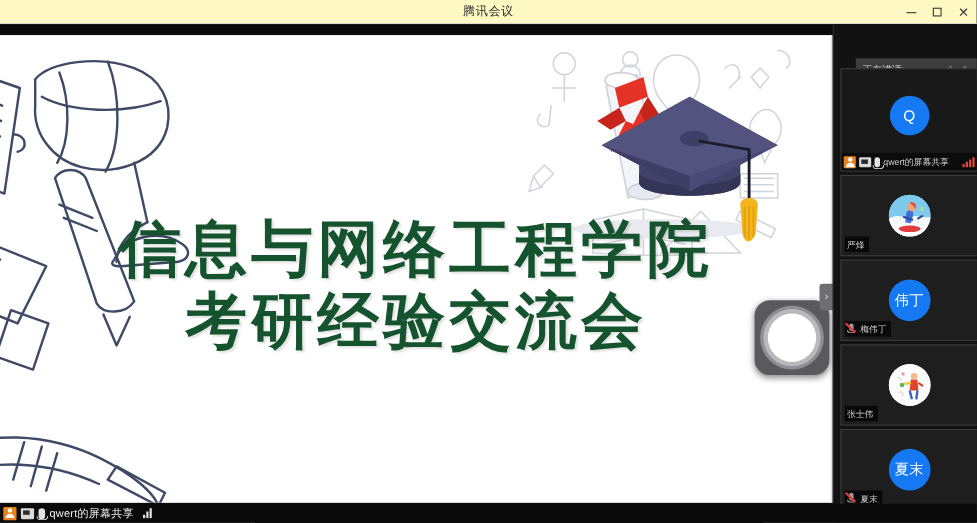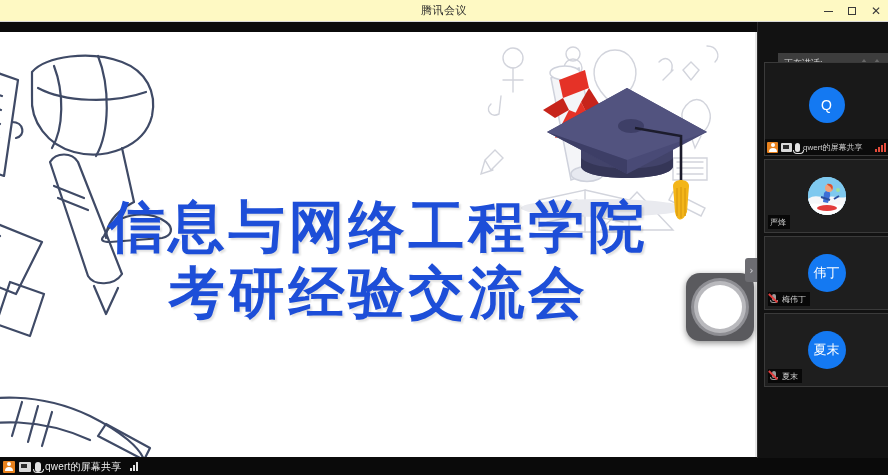--- a/index.html
+++ b/index.html
@@ -70,21 +70,21 @@
   
   .slide-title {
     position: absolute; left: 0; right: 0; top: 165px;
     text-align: center;
     pointer-events: none;
   }
   .slide-title .line1,
   .slide-title .line2 {
     font-family: "DejaVu Sans", "Liberation Sans", sans-serif;
     font-weight: 700;
-    color: #1d4ed8;
+    color: #14532d;
     letter-spacing: 4px;
     text-shadow: 2px 2px 2px rgba(0,0,0,.12);
     line-height: 1.08;
   }
   .slide-title .line1 { font-size: 56px; }
   .slide-title .line2 { font-size: 56px; margin-top: 6px; }
 
   
   .cap-art { position:absolute; right: 42px; top: 8px; width: 230px; height: 200px; }
 
@@ -382,20 +382,39 @@
           <div class="namebar">
             <span class="ic-mic-muted">
                 <span class="body"></span>
                 <span class="base"></span>
                 <span class="slash"></span>
               </span>
             <span class="nametext">梅伟丁</span>
           </div>
         </div>
 
+        <div class="tile">
+          <div class="avatar photo2">
+            <svg viewBox="0 0 38 38" width="38" height="38">
+              <rect width="38" height="38" fill="#fcfcfc"></rect>
+              <path d="M20 14 L26 14 L27 24 L19 24 Z" fill="#e0452c"></path>
+              <circle cx="23" cy="11" r="3" fill="#f4b98f"></circle>
+              <path d="M19 24 L21 32 M26 24 L25 32" stroke="#3b63c4" stroke-width="2.2"></path>
+              <path d="M14 18 L20 17" stroke="#f2c94c" stroke-width="2.4"></path>
+              <path d="M27 17 L31 20" stroke="#e0452c" stroke-width="2"></path>
+              <circle cx="12" cy="19" r="2" fill="#57b65b"></circle>
+              <circle cx="13" cy="9" r="1.6" fill="#e8a0a0"></circle>
+              <path d="M8 26 C12 24 14 27 12 29" stroke="#dcdcdc" stroke-width="1.2" fill="none"></path>
+              <path d="M8 12 L12 14" stroke="#dcdcdc" stroke-width="1.2"></path>
+            </svg>
+          </div>
+          <div class="namebar">
+            <span class="nametext">张士伟</span>
+          </div>
+        </div>
 
         <div class="tile">
           <div class="avatar">夏末</div>
           <div class="namebar">
             <span class="ic-mic-muted">
                 <span class="body"></span>
                 <span class="base"></span>
                 <span class="slash"></span>
               </span>
             <span class="nametext">夏末</span>

